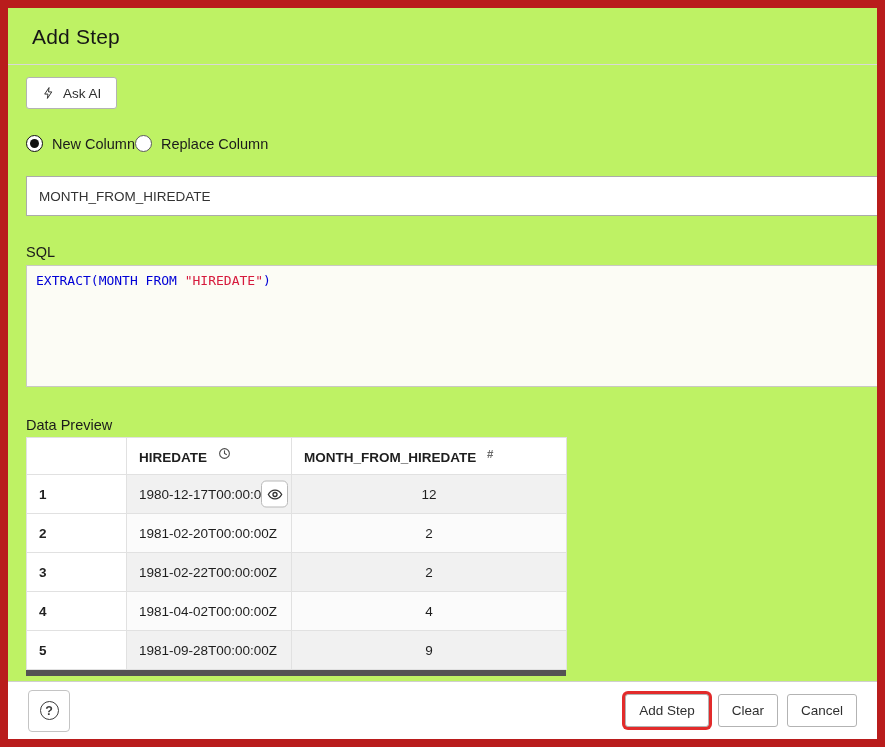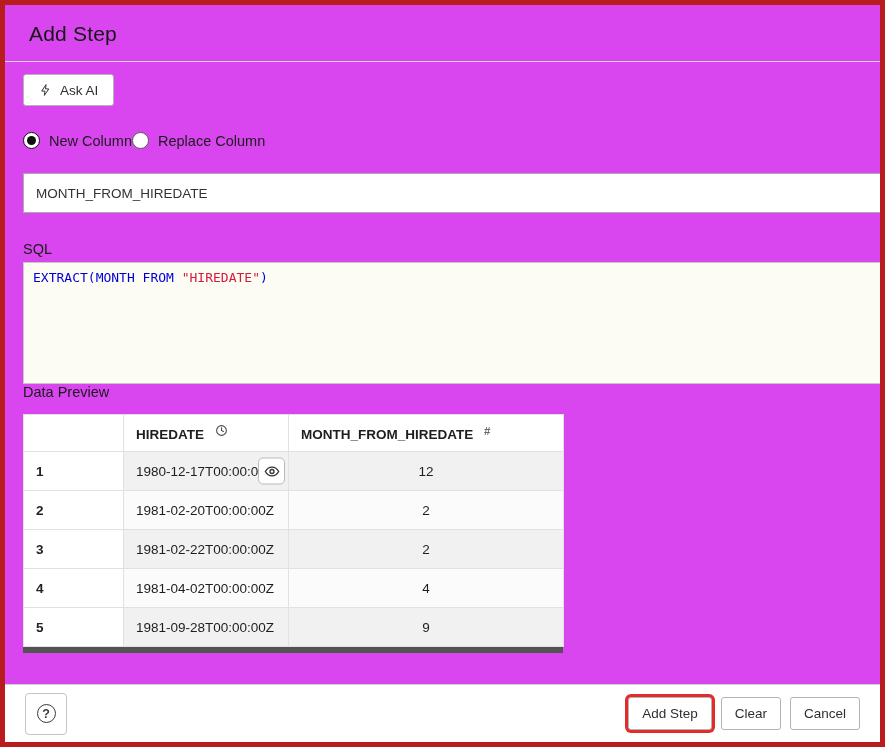--- a/index.html
+++ b/index.html
@@ -1,39 +1,39 @@
 <!DOCTYPE html>
 <html style="--kw: #0000d6; --str: #d61a3c; --hl: #e22b2b;"><head>
 <meta charset="utf-8">
 <style>
   *{box-sizing:border-box;margin:0;padding:0}
   html,body{width:885px;height:747px}
   body{font-family:"Liberation Sans",sans-serif;background:#fff;color:#1c1c1c}
-  .frame{position:relative;width:885px;height:747px;border:5px solid #b91c1c;background:#d946ef;overflow:hidden}
+  .frame{position:relative;width:885px;height:747px;border:8px solid #b91c1c;background:#bef264;overflow:hidden}
   .title-bar{padding:17px 24px 15px}
   .title-bar h1{font-size:21px;font-weight:400;color:#161616;letter-spacing:.2px}
   .divider{border-top:1px solid #d8d8d8}
   .content{padding:12px 0 0 18px}
   .btn{display:inline-flex;align-items:center;gap:8px;background:#fff;border:1px solid #b3b3b3;border-radius:3px;font-size:13.5px;color:#2f2f2f;padding:9px 14px;cursor:pointer;font-family:inherit}
   .ask-ai{height:32px;padding:0 15px}
   .radio-row{display:flex;margin-top:26px;align-items:center}
   .radio-opt{display:inline-flex;align-items:center;gap:9px;font-size:14.5px;cursor:pointer;color:#1b1b1b}
   .radio{width:17px;height:17px;border:1px solid #5a5a5a;border-radius:50%;display:inline-flex;align-items:center;justify-content:center;background:#fff;flex:0 0 auto}
   .radio .dot{width:0;height:0;border-radius:50%}
   .radio.selected{border-color:#111}
   .radio.selected .dot{width:9px;height:9px;background:#111}
   .name-input{display:block;width:100%;height:40px;margin-top:24px;border:1px solid #ababab;border-right:none;font-size:13.5px;padding:0 12px;color:#333;font-family:inherit;outline:none;background:#fff}
   .sql-label,.preview-label{font-size:14.5px;color:#1b1b1b}
   .sql-label{margin-top:28px}
   .sql-editor{margin-top:5px;height:122px;background:#fcfcf5;border:1px solid #c9c9c2;border-right:none;padding:7px 9px;cursor:text}
   .code-line{font-family:"DejaVu Sans Mono","Liberation Mono",monospace;font-size:13px;white-space:pre}
   .tok-keyword{color:var(--kw,#0000d6)}
   .tok-string{color:var(--str,#d61a3c)}
-  .preview-label{}
-  table{margin-top:14px;border-collapse:collapse;table-layout:fixed;width:540px;font-size:13.5px;color:#1e1e1e}
+  .preview-label{margin-top:30px}
+  table{margin-top:4px;border-collapse:collapse;table-layout:fixed;width:540px;font-size:13.5px;color:#1e1e1e}
   th,td{border:1px solid #e1e1e1;padding:0 12px;vertical-align:middle}
   th{height:37px;text-align:left;font-weight:700;background:#fff}
   td{height:39px}
   .rownum{font-weight:700;background:#fff;color:#222}
   .datacell{background:#f1f1f1}
   tbody tr:nth-child(even) .datacell{background:#fbfbfb}
   .month-cell{text-align:center}
   .hire-cell{position:relative;white-space:nowrap;overflow:hidden}
   .type-icon{margin-left:7px;vertical-align:2px}
   .hash{font-size:11.5px;color:#6a6a6a;font-weight:700;vertical-align:4px}

